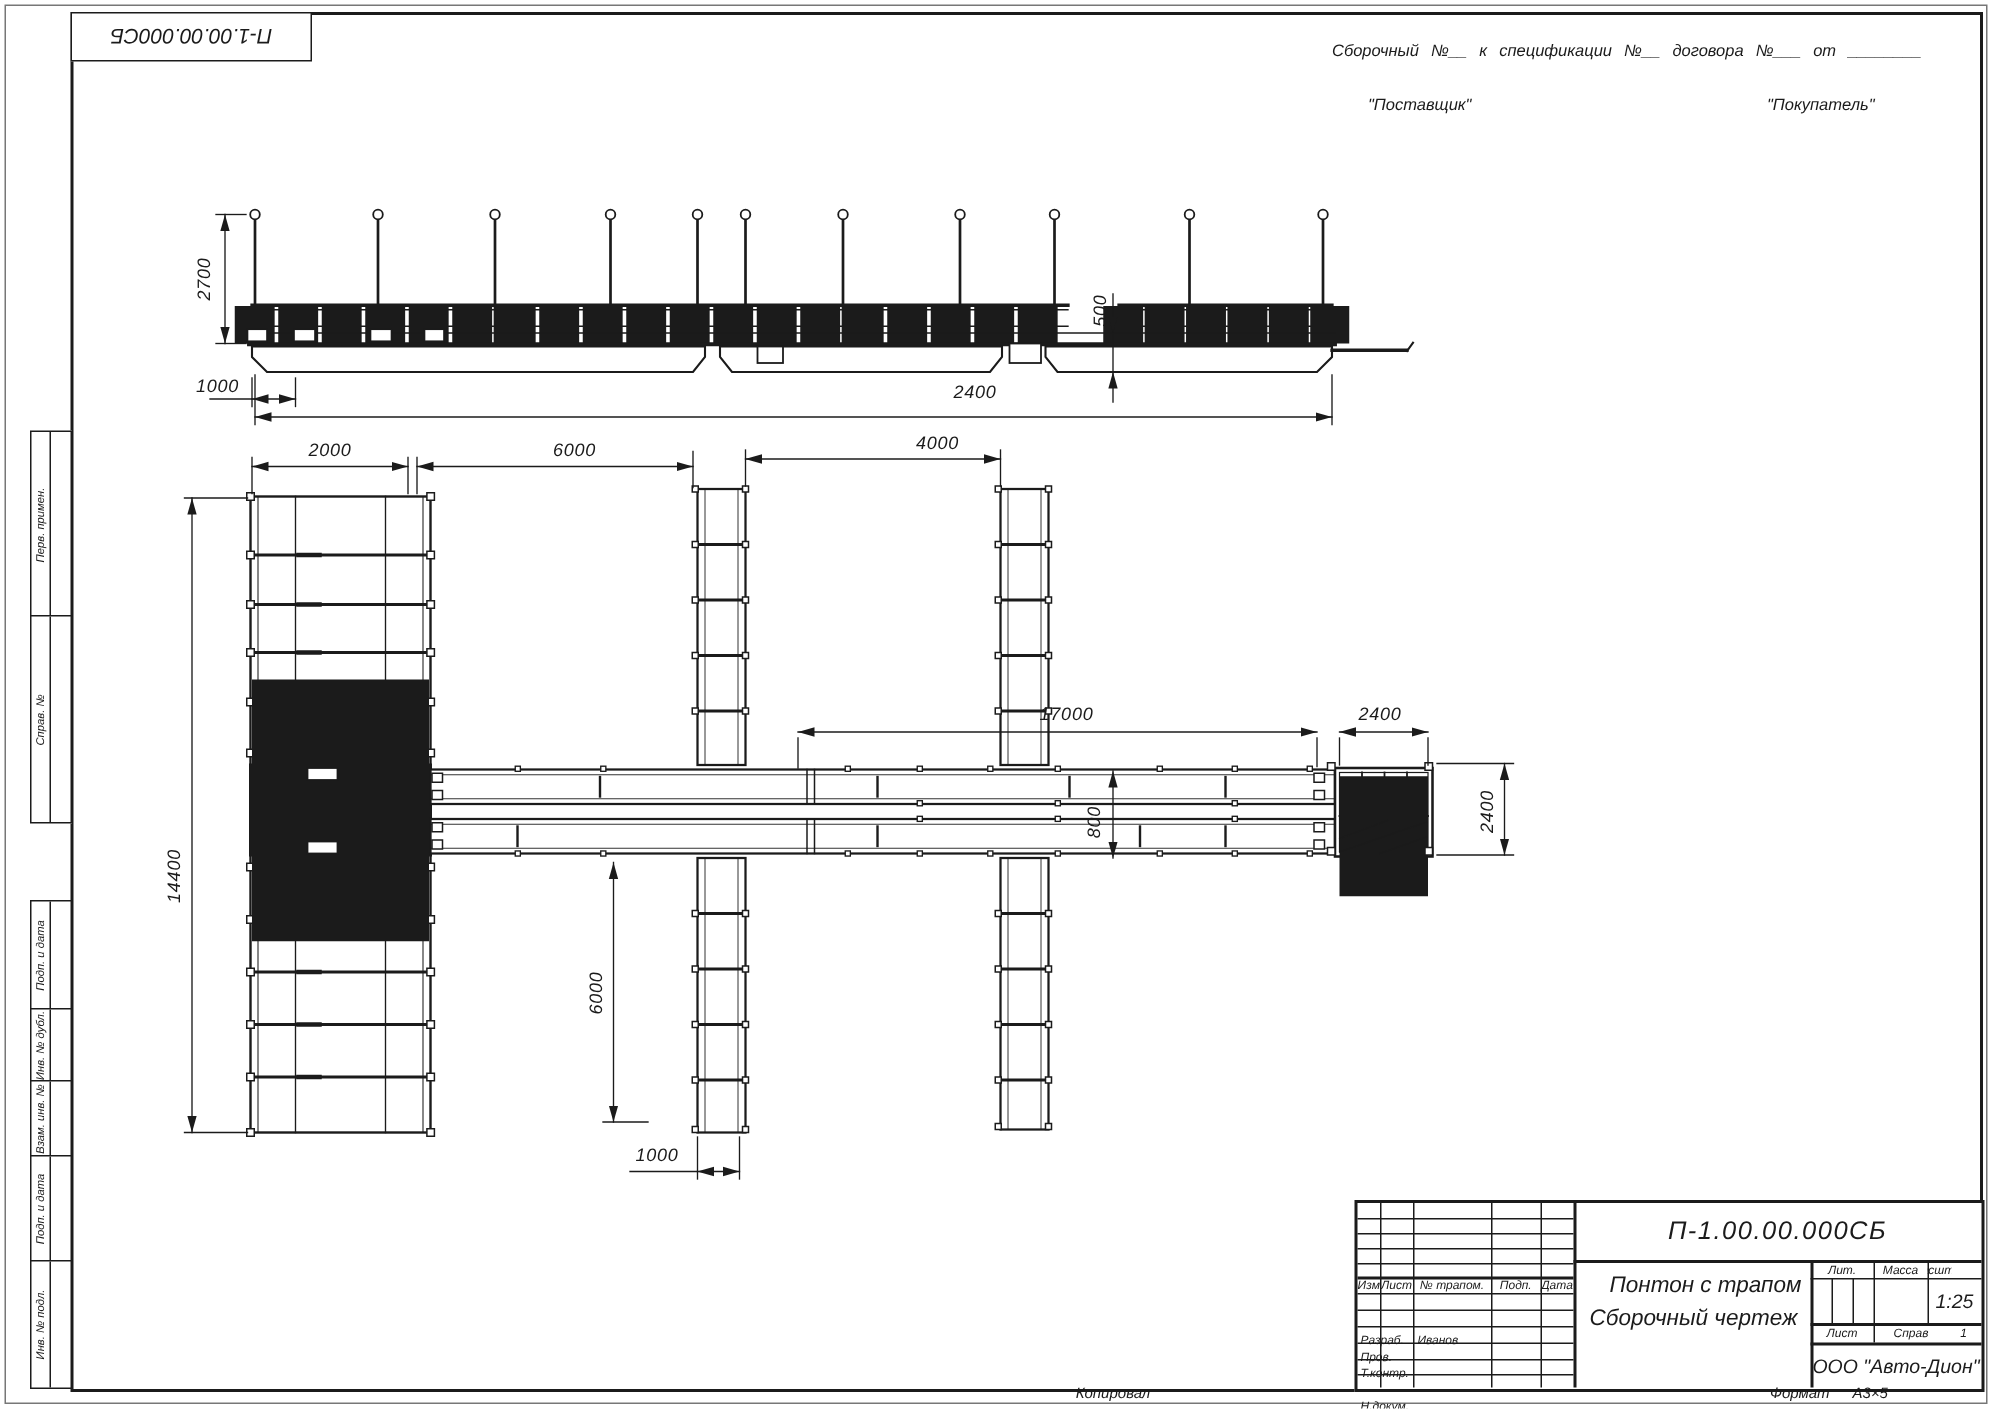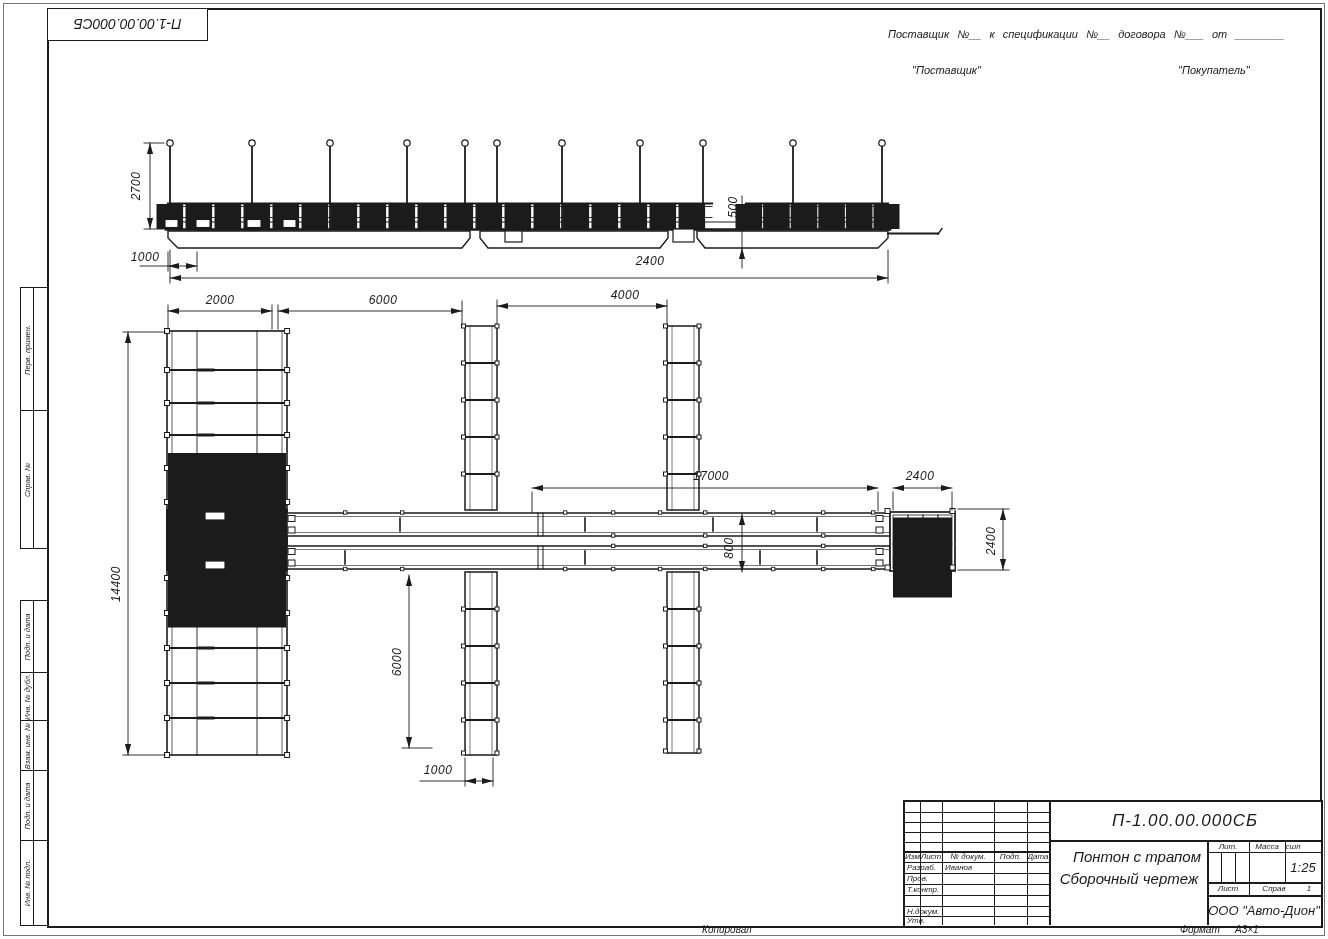--- a/index.html
+++ b/index.html
@@ -22,21 +22,21 @@
          white-space:nowrap;font:italic 7.5px "Liberation Sans",sans-serif;}
   
   .stamp{position:absolute;left:47px;top:8px;width:159px;height:31px;border:1.5px solid var(--ink);
          transform:rotate(180deg);display:flex;align-items:center;justify-content:center;
          font:italic 14px "Liberation Sans",sans-serif;background:var(--paper);}
   
   .tb{position:absolute;left:903px;top:800px;width:416px;height:124px;border:2px solid var(--ink);background:var(--paper);}
   .tb .vl,.tb .hl{position:absolute;background:var(--ink);}
   .tb .cell{position:absolute;display:flex;align-items:center;justify-content:center;
             font:italic 8px "Liberation Sans",sans-serif;overflow:hidden;}
-  .tb .cell.left{justify-content:flex-start;padding-left:2px;}
+  .tb .cell.left{justify-content:flex-start;padding-left:2px;margin-top:26px;}
   .foot{position:absolute;font:italic 10px "Liberation Sans",sans-serif;}
 </style>
 </head>
 <body>
 
 <div class="sheet-border"></div>
 <div class="frame"></div>
 
 <svg width="1328" height="939" viewBox="0 0 1328 939" stroke="#1b1b1b" fill="none" stroke-linecap="square">
   <defs>
@@ -407,21 +407,21 @@
 <span class="dim rot" style="left:729px;top:548px">800</span>
 <span class="dim rot" style="left:397px;top:662px">6000</span>
 <span class="dim" style="left:438px;top:770px">1000</span>
 <span class="dim rot" style="left:116px;top:584px">14400</span>
 <span class="dim rot" style="left:991px;top:541px">2400</span>
 
 <div class="stamp">
   <span>П-1.00.00.000СБ</span>
 </div>
 
-<div class="txt it" style="left:888px;top:28px;font-size:11px;word-spacing:5px">Поставщик №__    к спецификации №__   договора №___  от ________</div>
+<div class="txt it" style="left:888px;top:28px;font-size:11px;word-spacing:5px">Сборочный №__    к спецификации №__   договора №___  от ________</div>
 <div class="txt it" style="left:912px;top:64px;font-size:11px">"Поставщик"</div>
 <div class="txt it" style="left:1178px;top:64px;font-size:11px">"Покупатель"</div>
 
 <div class="sidebox" style="top:287px;height:123px">
   <div class="lab">
       <span class="vtext">Перв. примен.</span>
     </div>
     <div class="rest"></div>
 </div>
 <div class="sidebox" style="top:410px;height:137px">
@@ -485,21 +485,21 @@
   <div class="hl" style="left:0;top:93px;width:144px;height:1px"></div>
   <div class="hl" style="left:0;top:104px;width:144px;height:1px"></div>
   <div class="hl" style="left:0;top:114px;width:144px;height:1px"></div>
   <div class="hl" style="left:144px;top:38px;width:272px;height:1.5px"></div>
   <div class="hl" style="left:302px;top:50px;width:114px;height:1px"></div>
   <div class="hl" style="left:302px;top:80px;width:114px;height:1.5px"></div>
   <div class="hl" style="left:302px;top:93px;width:114px;height:1.5px"></div>
 
   <div class="cell" style="left:0;top:49px;width:15px;height:11px">Изм</div>
   <div class="cell" style="left:15px;top:49px;width:22px;height:11px">Лист</div>
-  <div class="cell" style="left:37px;top:49px;width:52px;height:11px">№ докум.</div>
+  <div class="cell" style="left:37px;top:49px;width:52px;height:11px">№ трапом.</div>
   <div class="cell" style="left:89px;top:49px;width:33px;height:11px">Подп.</div>
   <div class="cell" style="left:122px;top:49px;width:22px;height:11px">Дата</div>
 
   <div class="cell left" style="left:0;top:60px;width:37px;height:11px">Разраб.</div>
   <div class="cell left" style="left:38px;top:60px;width:50px;height:11px">Иванов</div>
   <div class="cell left" style="left:0;top:71px;width:37px;height:11px">Пров.</div>
   <div class="cell left" style="left:0;top:82px;width:37px;height:11px">Т.контр.</div>
   <div class="cell left" style="left:0;top:104px;width:37px;height:10px">Н.докум.</div>
   <div class="cell left" style="left:0;top:114px;width:37px;height:9px">Утв.</div>
 
@@ -513,15 +513,15 @@
   <div class="cell" style="left:380px;top:39px;width:16px;height:11px">Масштаб</div>
   <div class="cell" style="left:380px;top:50px;width:36px;height:30px;font:italic 13px 'Liberation Sans',sans-serif">1:25</div>
 
   <div class="cell" style="left:302px;top:80px;width:42px;height:13px">Лист</div>
   <div class="cell" style="left:344px;top:80px;width:50px;height:13px">Справ</div>
   <div class="cell" style="left:394px;top:80px;width:20px;height:13px">1</div>
 
   <div class="cell" style="left:302px;top:93px;width:114px;height:30px;font:italic 13px 'Liberation Sans',sans-serif">ООО "Авто-Дион"</div>
 </div>
 
-<span class="foot" style="left:702px;top:924px;width:80px;">Копировал</span>
+<span class="foot" style="left:702px;top:924px;width:80px;text-align:center">Копировал</span>
 <span class="foot" style="left:1180px;top:924px">Формат</span>
-<span class="foot" style="left:1235px;top:924px">А3×1</span>
+<span class="foot" style="left:1235px;top:924px">А3×5</span>
 
 </body></html>

